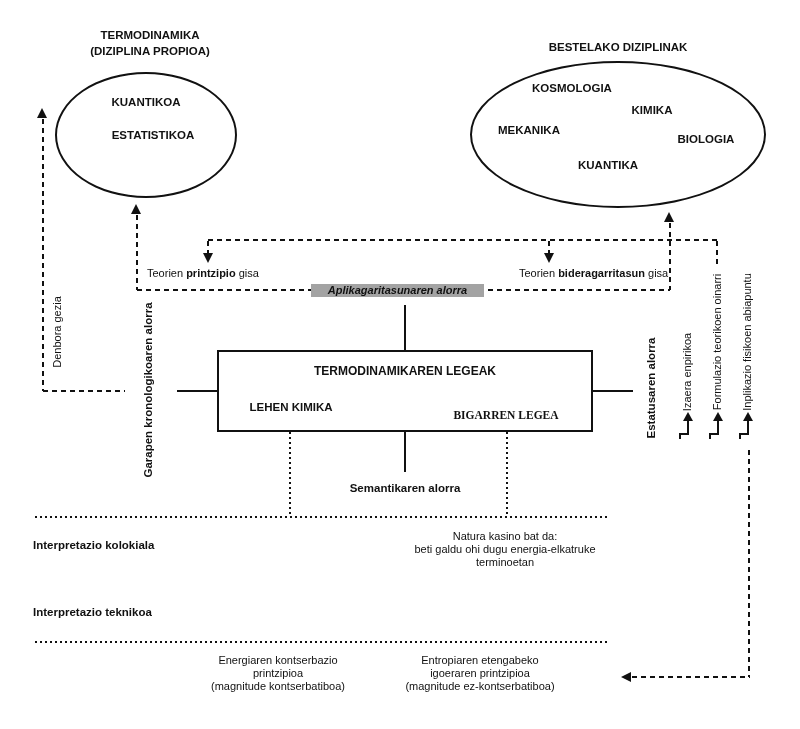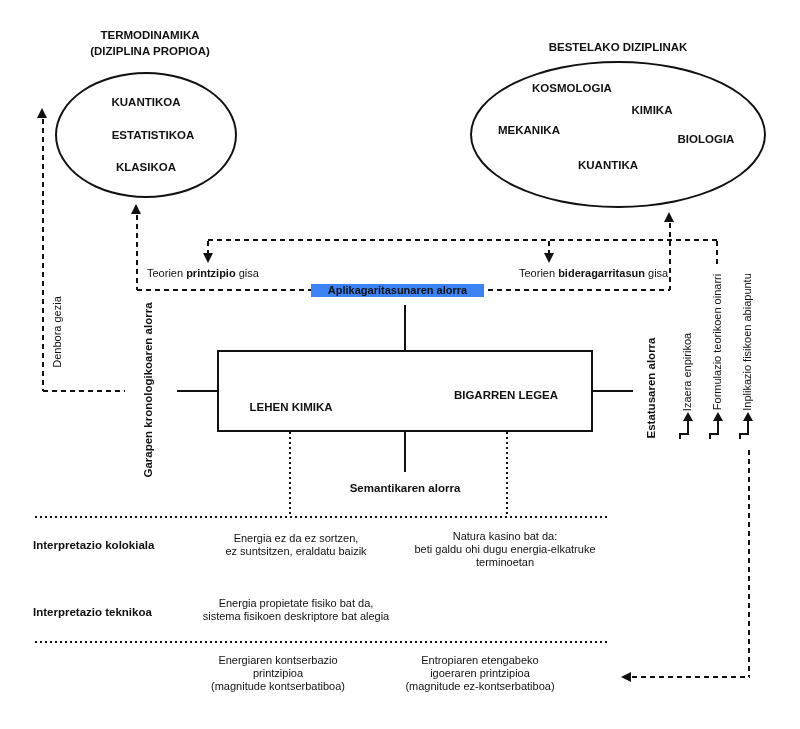--- a/index.html
+++ b/index.html
@@ -20,33 +20,32 @@
   .solid-v{width:2px;background:#111;}
   .dash-h{height:2px;background:repeating-linear-gradient(90deg,#111 0 5px,transparent 5px 9px);}
   .dash-v{width:2px;background:repeating-linear-gradient(180deg,#111 0 5px,transparent 5px 9px);}
   .dot-h{height:2px;background:repeating-linear-gradient(90deg,#111 0 2px,transparent 2px 5px);}
   .dot-v{width:2px;background:repeating-linear-gradient(180deg,#111 0 2px,transparent 2px 5px);}
   .arr-up{width:0;height:0;border-left:5px solid transparent;border-right:5px solid transparent;border-bottom:10px solid #111;}
   .arr-down{width:0;height:0;border-left:5px solid transparent;border-right:5px solid transparent;border-top:10px solid #111;}
   .arr-left{width:0;height:0;border-top:5px solid transparent;border-bottom:5px solid transparent;border-right:10px solid #111;}
   .ellipse{border:2px solid #111;border-radius:50%;}
   .box{border:2px solid #111;background:#fff;}
-  .whitebg{background:#3b82f6;padding:0 4px;}
+  .whitebg{background:#a3a3a3;padding:0 4px;font-style:italic;}
 </style>
 </head>
 <body>
 
 <div id="stage">
 
   <div class="abs ctr b fs115" style="left:55px;top:28px;width:190px;">TERMODINAMIKA</div>
   <div class="abs ctr b fs115" style="left:55px;top:44px;width:190px;">(DIZIPLINA PROPIOA)</div>
   <div class="abs ellipse" style="left:55px;top:72px;width:178px;height:122px;"></div>
   <div class="abs ctr b fs115" style="left:55px;top:95px;width:182px;">KUANTIKOA</div>
   <div class="abs ctr b fs115" style="left:62px;top:128px;width:182px;">ESTATISTIKOA</div>
-  <div class="abs ctr b fs115" style="left:55px;top:160px;width:182px;">KLASIKOA</div>
 
   <div class="abs ctr b fs115" style="left:470px;top:40px;width:296px;">BESTELAKO DIZIPLINAK</div>
   <div class="abs ellipse" style="left:470px;top:61px;width:292px;height:143px;"></div>
   <div class="abs ctr b fs115" style="left:502px;top:81px;width:140px;">KOSMOLOGIA</div>
   <div class="abs ctr b fs115" style="left:612px;top:103px;width:80px;">KIMIKA</div>
   <div class="abs ctr b fs115" style="left:479px;top:123px;width:100px;">MEKANIKA</div>
   <div class="abs ctr b fs115" style="left:558px;top:158px;width:100px;">KUANTIKA</div>
   <div class="abs ctr b fs115" style="left:656px;top:132px;width:100px;">BIOLOGIA</div>
 
   <div class="abs arr-up" style="left:37px;top:108px;"></div>
@@ -75,22 +74,23 @@
   </div>
   <div class="abs fs11" style="left:519px;top:267px;">
     <span>Teorien </span><span class="b">bideragarritasun</span><span> gisa</span>
   </div>
 
   <div class="abs dash-h" style="left:137px;top:289px;width:533px;"></div>
   <div class="abs ctr b fs11 whitebg" style="left:311px;top:284px;width:165px;">Aplikagaritasunaren alorra</div>
 
   <div class="abs solid-v" style="left:404px;top:305px;height:45px;"></div>
   <div class="abs box" style="left:217px;top:350px;width:372px;height:78px;"></div>
+  <div class="abs ctr b fs12" style="left:217px;top:364px;width:376px;">TERMODINAMIKAREN LEGEAK</div>
   <div class="abs ctr b fs115" style="left:241px;top:400px;width:100px;">LEHEN KIMIKA</div>
-  <div class="abs ctr b fs115" style="left:446px;top:388px;width:120px;">BIGARREN LEGEA</div>
+  <div class="abs ctr b fs115" style="left:446px;top:408px;width:120px;font-family:Liberation Serif, serif;">BIGARREN LEGEA</div>
   <div class="abs solid-h" style="left:593px;top:390px;width:40px;"></div>
   <div class="abs solid-v" style="left:404px;top:432px;height:40px;"></div>
 
   <div class="abs ctr b fs115 rot" style="left:571px;top:381px;width:160px;height:14px;">Estatusaren alorra</div>
   <div class="abs ctr fs11 rot" style="left:628px;top:365px;width:120px;height:14px;">Izaera enpirikoa</div>
   <div class="abs ctr fs11 rot" style="left:643px;top:335px;width:150px;height:14px;">Formulazio teorikoen oinarri</div>
   <div class="abs ctr fs11 rot" style="left:673px;top:335px;width:150px;height:14px;">Inplikazio fisikoen abiapuntu</div>
 
   <svg class="abs" style="left:679px;top:412px;" width="16" height="28">
     <polyline points="1,27 1,22 9,22 9,7" fill="none" stroke="#111" stroke-width="2"></polyline>
@@ -110,29 +110,25 @@
   <div class="abs arr-left" style="left:621px;top:672px;"></div>
 
   <div class="abs dot-v" style="left:289px;top:432px;height:85px;"></div>
   <div class="abs dot-v" style="left:506px;top:432px;height:85px;"></div>
   <div class="abs ctr b fs115" style="left:325px;top:481px;width:160px;">Semantikaren alorra</div>
 
   <div class="abs dot-h" style="left:35px;top:516px;width:573px;"></div>
   <div class="abs dot-h" style="left:35px;top:641px;width:573px;"></div>
 
   <div class="abs b fs115" style="left:33px;top:538px;">Interpretazio kolokiala</div>
-  <div class="abs ctr fs11 ml" style="left:186px;top:532px;width:220px;">Energia ez da ez sortzen,
-ez suntsitzen, eraldatu baizik</div>
   <div class="abs ctr fs11 ml" style="left:400px;top:530px;width:210px;">Natura kasino bat da:
 beti galdu ohi dugu energia-elkatruke
 terminoetan</div>
 
   <div class="abs b fs115" style="left:33px;top:605px;">Interpretazio teknikoa</div>
-  <div class="abs ctr fs11 ml" style="left:186px;top:597px;width:220px;">Energia propietate fisiko bat da,
-sistema fisikoen deskriptore bat alegia</div>
 
   <div class="abs b fs115" style="left:33px;top:688px;margin-top:41px;">Ondorio nagusia</div>
   <div class="abs ctr fs11 ml" style="left:168px;top:654px;width:220px;">Energiaren kontserbazio
 printzipioa
 (magnitude kontserbatiboa)</div>
   <div class="abs ctr fs11 ml" style="left:370px;top:654px;width:220px;">Entropiaren etengabeko
 igoeraren printzipioa
 (magnitude ez-kontserbatiboa)</div>
 
 </div>

